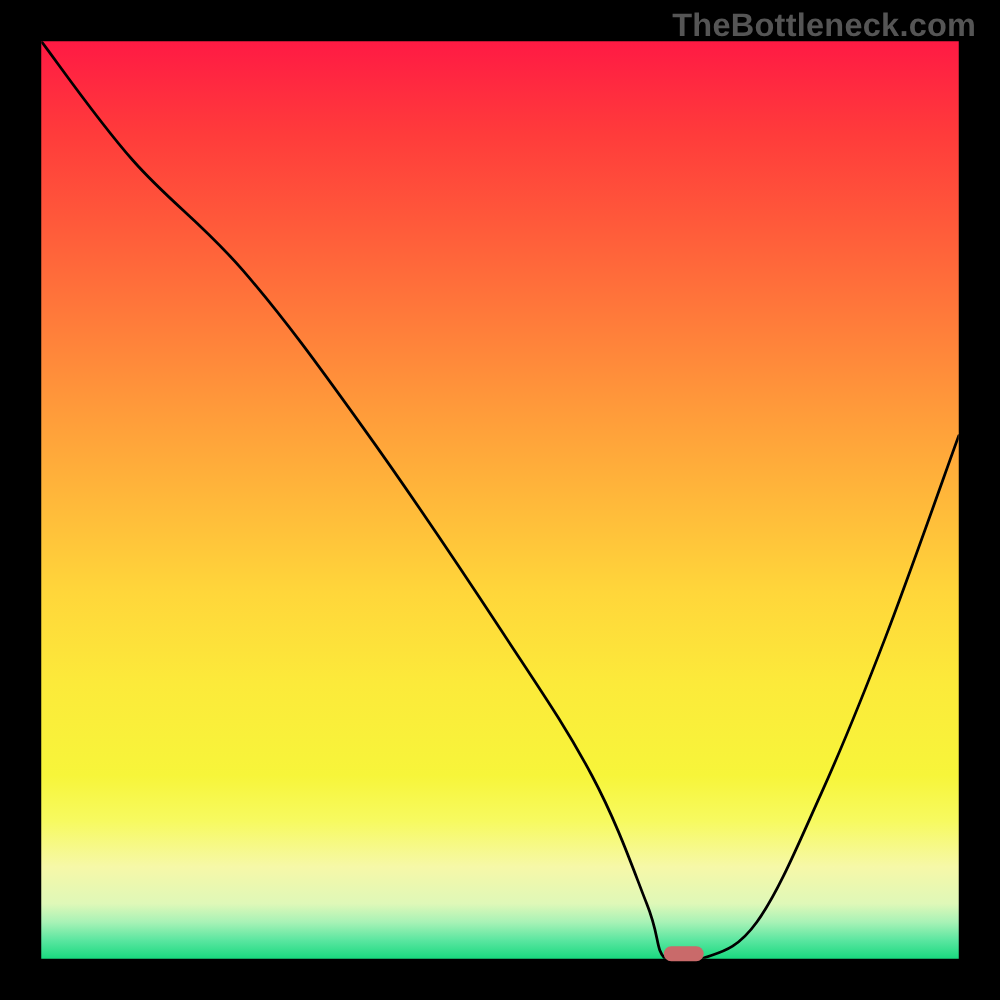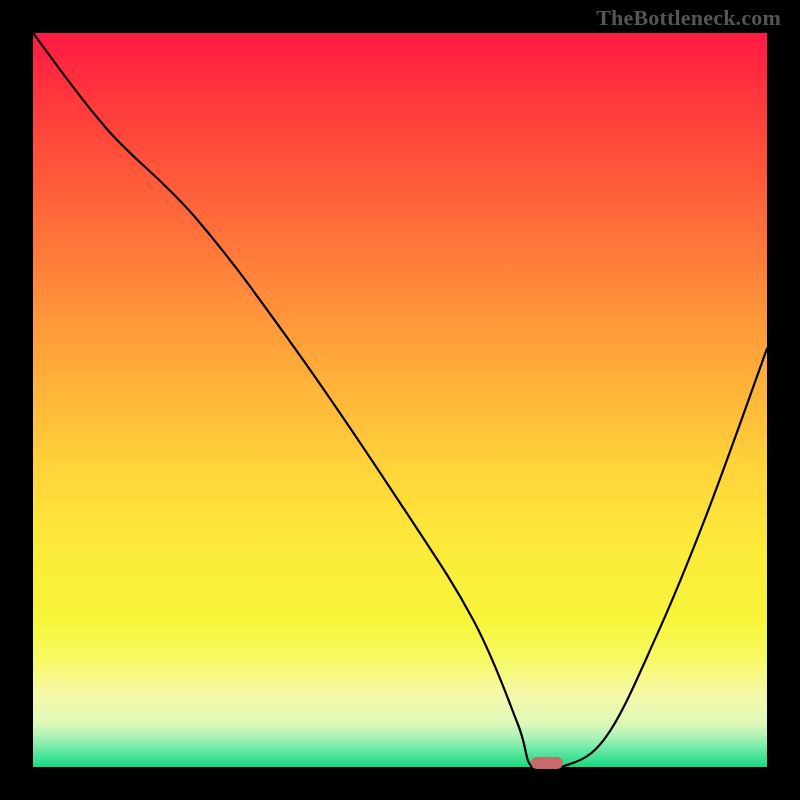--- a/index.html
+++ b/index.html
@@ -55,24 +55,23 @@
     height: 12px;
     background: #c96a6a;
     border-radius: 6px;
     transform: translate(-50%, -50%);
   }
   .watermark {
     position: absolute;
     top: 5px;
     right: 19px;
     color: #555;
-    font-size: 22px;
+    font-size: 26px;
     font-weight: bold;
     letter-spacing: 0.2px;
-    font-family: Liberation Serif, serif;
   }
 </style>
 </head>
 <body>
 
 <div class="frame">
   <div class="watermark">TheBottleneck.com</div>
   <div class="plot-area">
     <svg class="curve-svg" viewBox="0 0 734 734" preserveAspectRatio="none">
       <path fill="none" stroke="#000" stroke-width="2.2" stroke-linejoin="round" stroke-linecap="round" d="M 0.0 0.0 C 13.2 17.2, 44.3 62.4, 73.4 95.4 C 102.5 128.4, 128.4 145.2, 161.5 183.5 C 194.5 221.8, 219.9 256.8, 256.9 308.3 C 293.9 359.8, 334.0 419.6, 367.0 469.8 C 400.0 520.0, 419.3 547.6, 440.4 587.2 C 461.5 626.8, 473.9 663.5, 484.4 690.0 C 495.0 716.4, 491.2 726.1, 499.1 734.0 C 507.0 741.9, 515.3 739.3, 528.5 734.0 C 541.7 728.7, 555.3 728.4, 572.5 704.6 C 589.7 680.9, 605.4 642.8, 623.9 601.9 C 642.4 560.9, 655.5 528.6, 675.3 477.1 C 695.1 425.6, 723.4 344.7, 734.0 315.6"></path>

